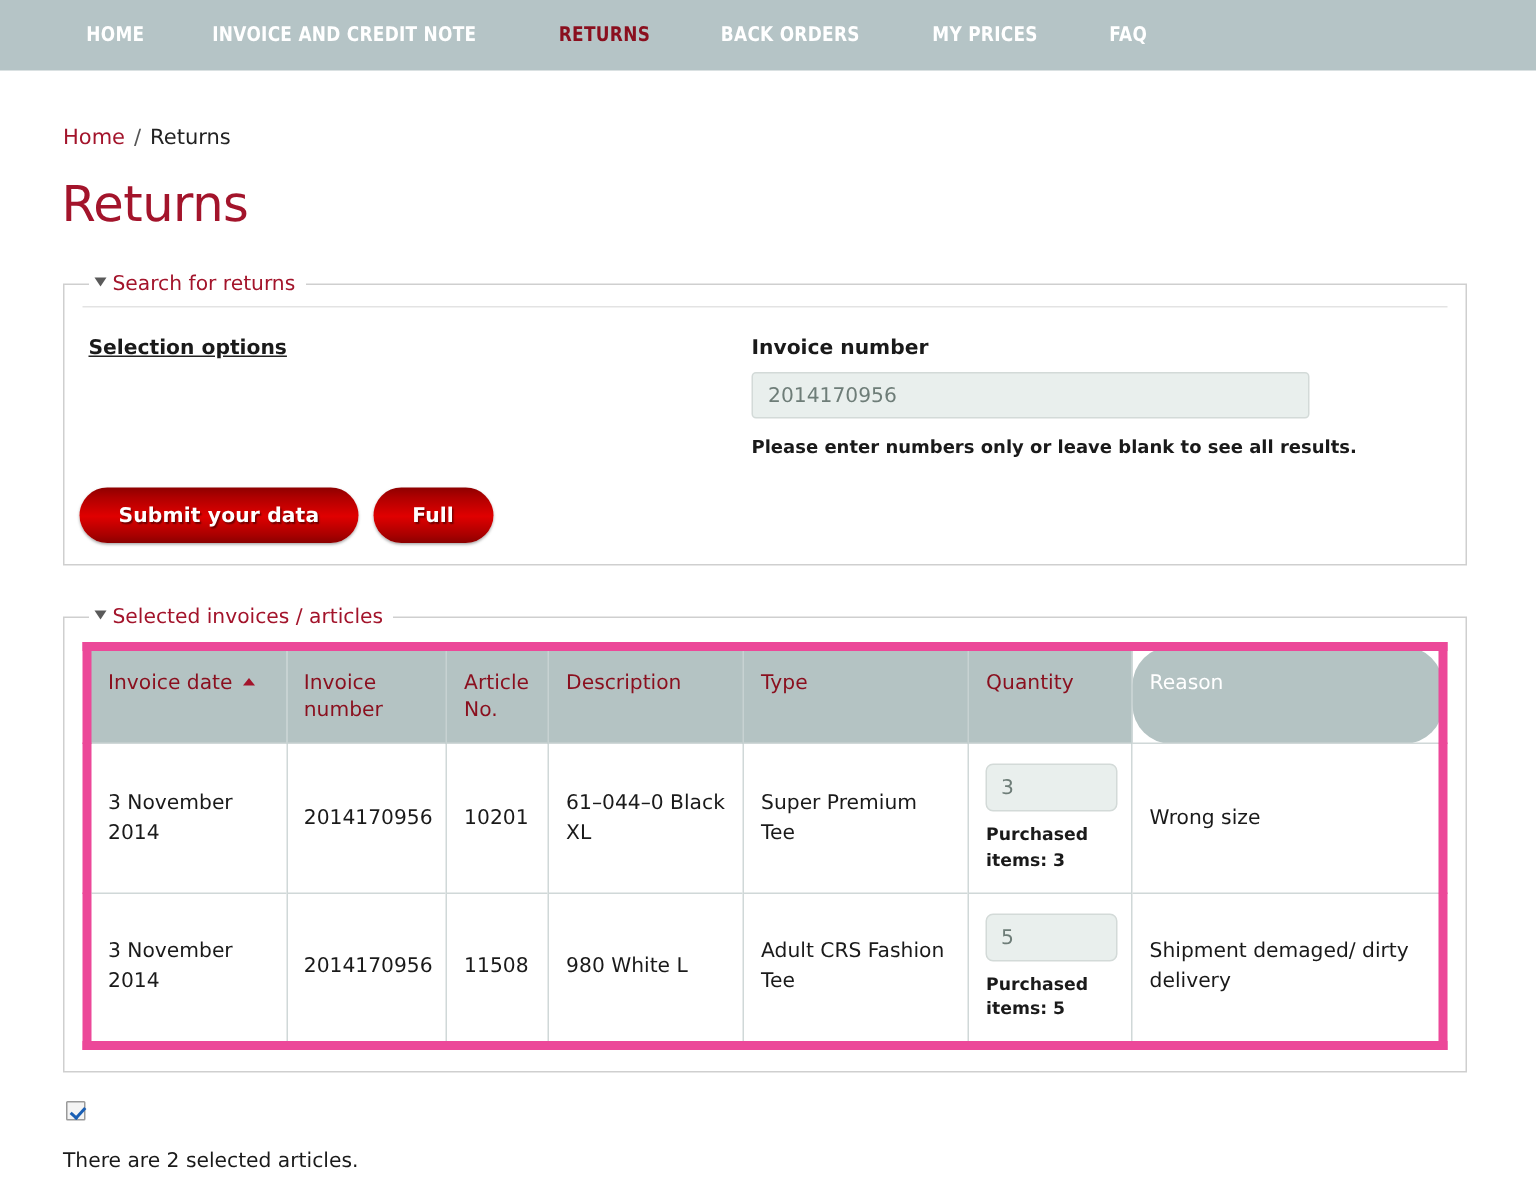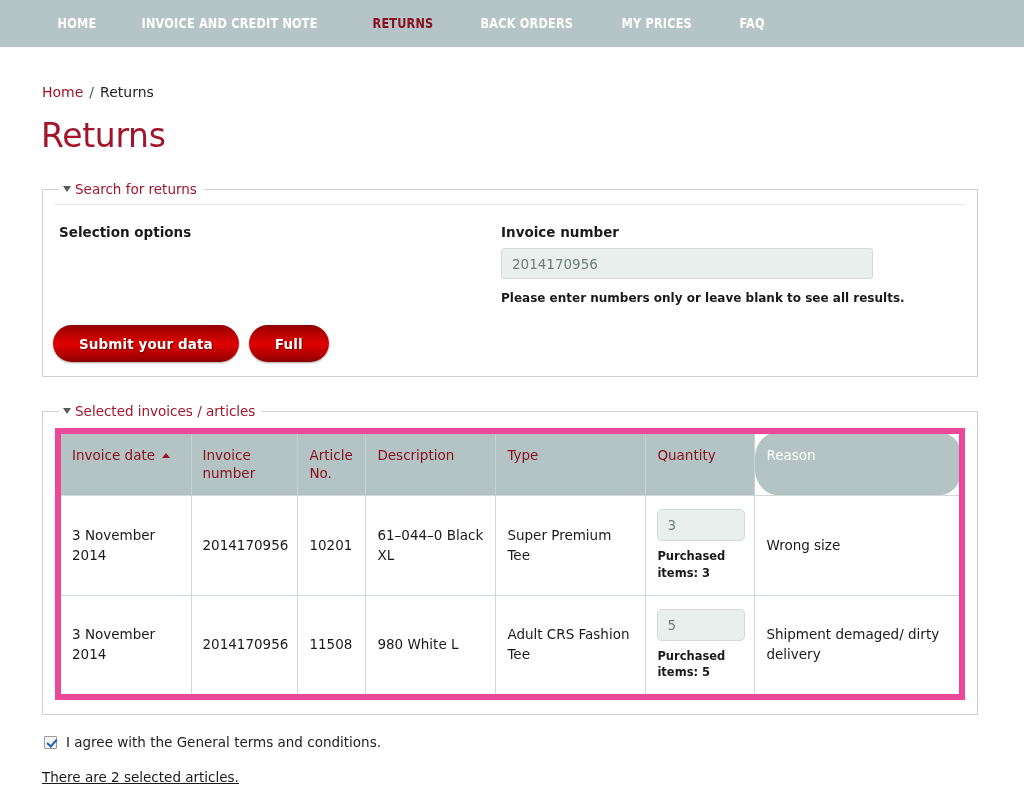--- a/index.html
+++ b/index.html
@@ -85,21 +85,21 @@
     border-top: 1px solid #e3e3e3;
     margin: 7px 12px 0 12px;
   }
 
   
   .search-body {
     display: flex;
     padding: 19px 0 0 0;
     position: relative;
   }
-  .col-left  { width: 458px; padding-left: 16px; }
+  .col-left  { width: 458px; padding-left: 16px; text-decoration: underline; }
   .col-right { flex: 1; padding-right: 22px; }
 
   .section-label {
     font-size: 13.5px;
     font-weight: bold;
     color: #1a1a1a;
     margin-bottom: 11px;
   }
   .radio-row {
     display: flex;
@@ -269,21 +269,20 @@
     left: 3.5px; top: 0.5px;
     width: 4px; height: 8px;
     border: solid #1a5fb4;
     border-width: 0 2px 2px 0;
     transform: rotate(42deg);
   }
   .selected-note {
     margin: 19px 0 0 42px;
     font-size: 13.5px;
     color: #1a1a1a;
-    text-decoration: underline;
   }
 </style>
 </head>
 <body>
 
 <div class="navbar">
   <div class="nav-item">HOME</div>
   <div class="nav-item">INVOICE AND CREDIT NOTE</div>
   <div class="nav-item active">RETURNS</div>
   <div class="nav-item">BACK ORDERS</div>
@@ -374,18 +373,17 @@
             </td>
             <td>Shipment demaged/ dirty delivery</td>
           </tr>
         </tbody>
       </table>
     </div>
   </fieldset>
 
   <div class="agree-row">
     <span class="checkbox checked"></span>
-    <span>I agree with the General terms and conditions.</span>
   </div>
 
   <div class="selected-note">There are 2 selected articles.</div>
 
 </div>
 
 </body></html>

